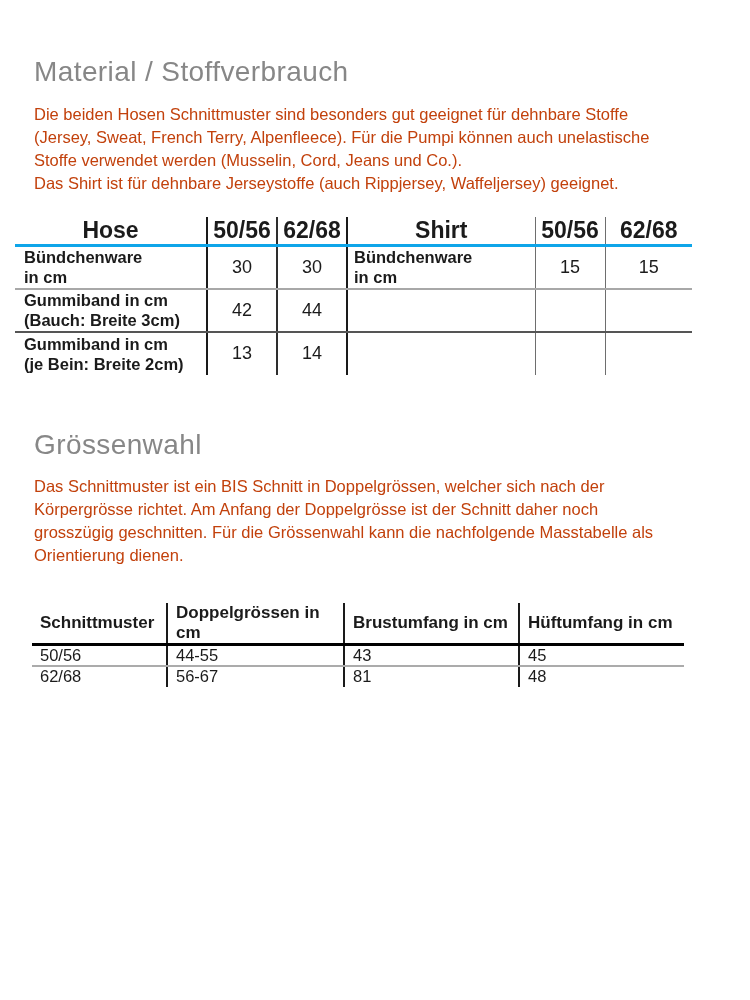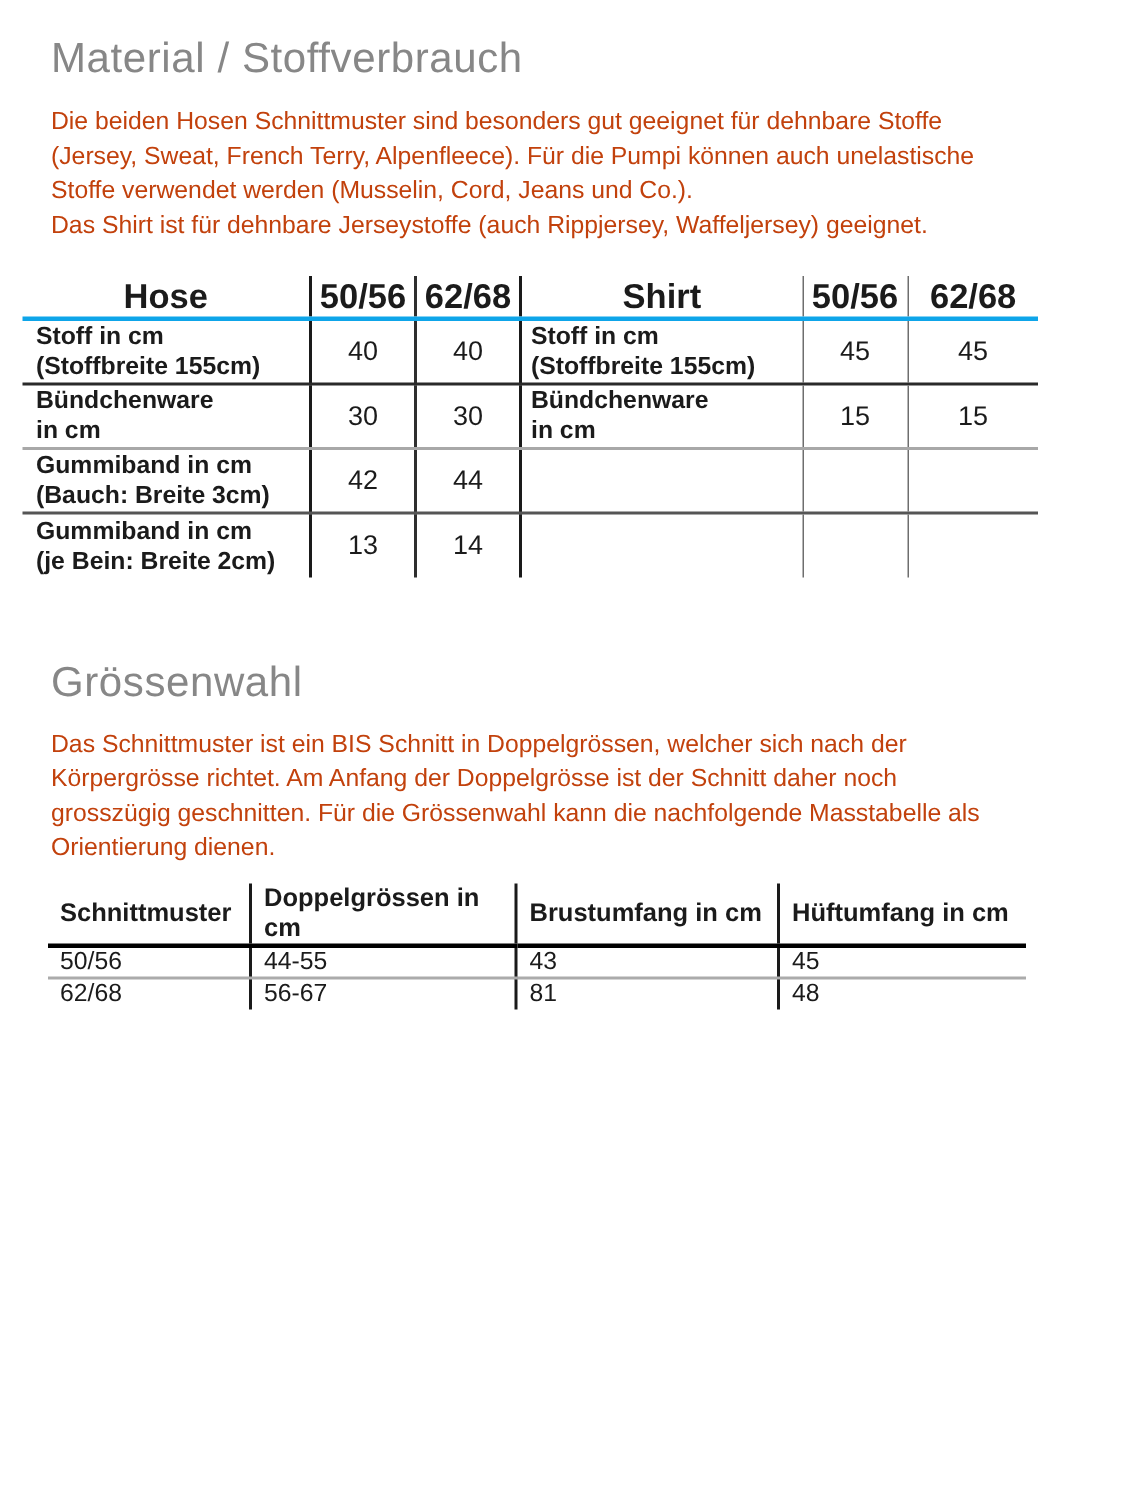--- a/index.html
+++ b/index.html
@@ -14,21 +14,21 @@
   .page { width: 750px; height: 1000px; background: #ffffff; }
 
   h1.doc-heading {
     margin: 0 0 0 34px;
     font-size: 28px;
     line-height: 32px;
     font-weight: 300;
     color: #878787;
     letter-spacing: 0.4px;
   }
-  #heading-material { padding-top: 23px; }
+  #heading-material { padding-top: 56px; }
   #heading-size { margin-top: 54px; }
 
   p.body-text {
     margin-left: 34px;
     font-size: 16.5px;
     line-height: 23px;
     color: #c2410c;
     white-space: pre;
   }
   #para-material-1 { margin-top: 15px; }
@@ -59,21 +59,21 @@
   .vb-mid    { border-right: 2px solid #2e2e2e; }
   .vb-light  { border-right: 1px solid #6e6e6e; }
 
   
   #material-table tr.r1 td { border-bottom: 2px solid #2a2a2a; }
   #material-table tr.r2 td { border-bottom: 2px solid #a8a8a8; }
   #material-table tr.r3 td { border-bottom: 2px solid #555555; }
   #material-table tr.r4 td { border-bottom: none; }
 
   
-  #size-table { margin: 12px 0 0 32px; width: 652px; }
+  #size-table { margin: 36px 0 0 32px; width: 652px; }
   #size-table th, #size-table td { overflow: hidden; text-align: left; padding-left: 8px; }
   #size-table thead th {
     height: 24px;
     font-size: 17px; font-weight: bold;
     vertical-align: middle;
     border-bottom: 3px solid #000000;
   }
   #size-table td { height: 21px; font-size: 16.5px; vertical-align: middle; }
   #size-table tr.s1 td { border-bottom: 2px solid #ababab; }
   #size-table tr.s2 td { border-bottom: none; }
@@ -104,30 +104,20 @@
       <tr>
         <th class="label-col vb-strong">Hose</th>
         <th class="vb-mid">50/56</th>
         <th class="vb-strong">62/68</th>
         <th class="label-col vb-light">Shirt</th>
         <th class="vb-light">50/56</th>
         <th>62/68</th>
       </tr>
     </thead>
     <tbody>
-      <tr class="r1">
-        <td class="row-label vb-strong">Stoff in cm
-(Stoffbreite 155cm)</td>
-        <td class="val vb-mid">40</td>
-        <td class="val vb-strong">40</td>
-        <td class="row-label shirt-side vb-light">Stoff in cm
-(Stoffbreite 155cm)</td>
-        <td class="val vb-light">45</td>
-        <td class="val">45</td>
-      </tr>
       <tr class="r2">
         <td class="row-label vb-strong">Bündchenware
 in cm</td>
         <td class="val vb-mid">30</td>
         <td class="val vb-strong">30</td>
         <td class="row-label shirt-side vb-light">Bündchenware
 in cm</td>
         <td class="val vb-light">15</td>
         <td class="val">15</td>
       </tr>

